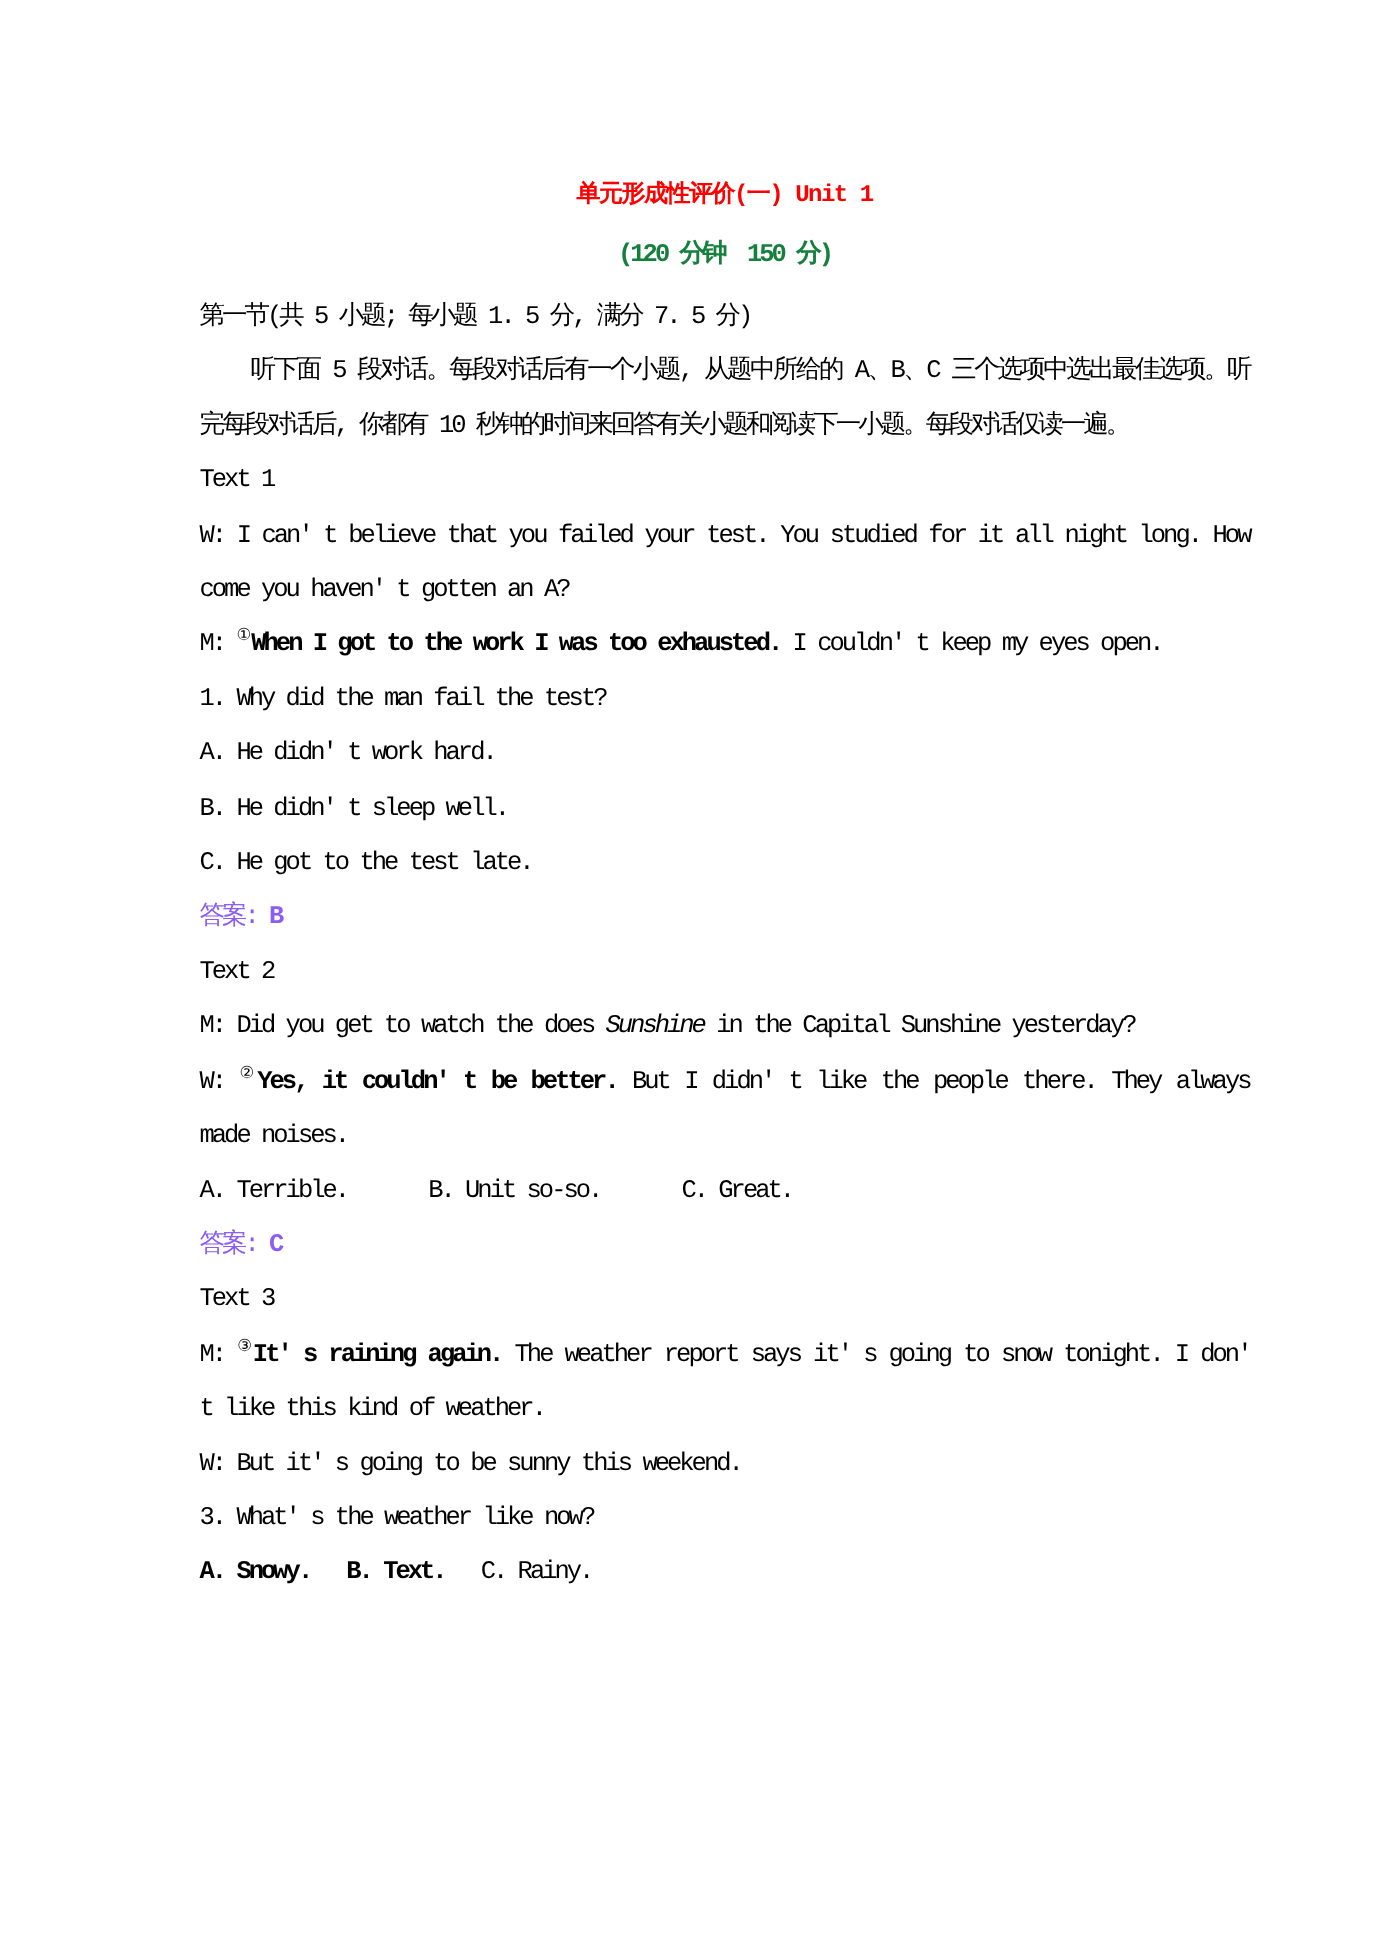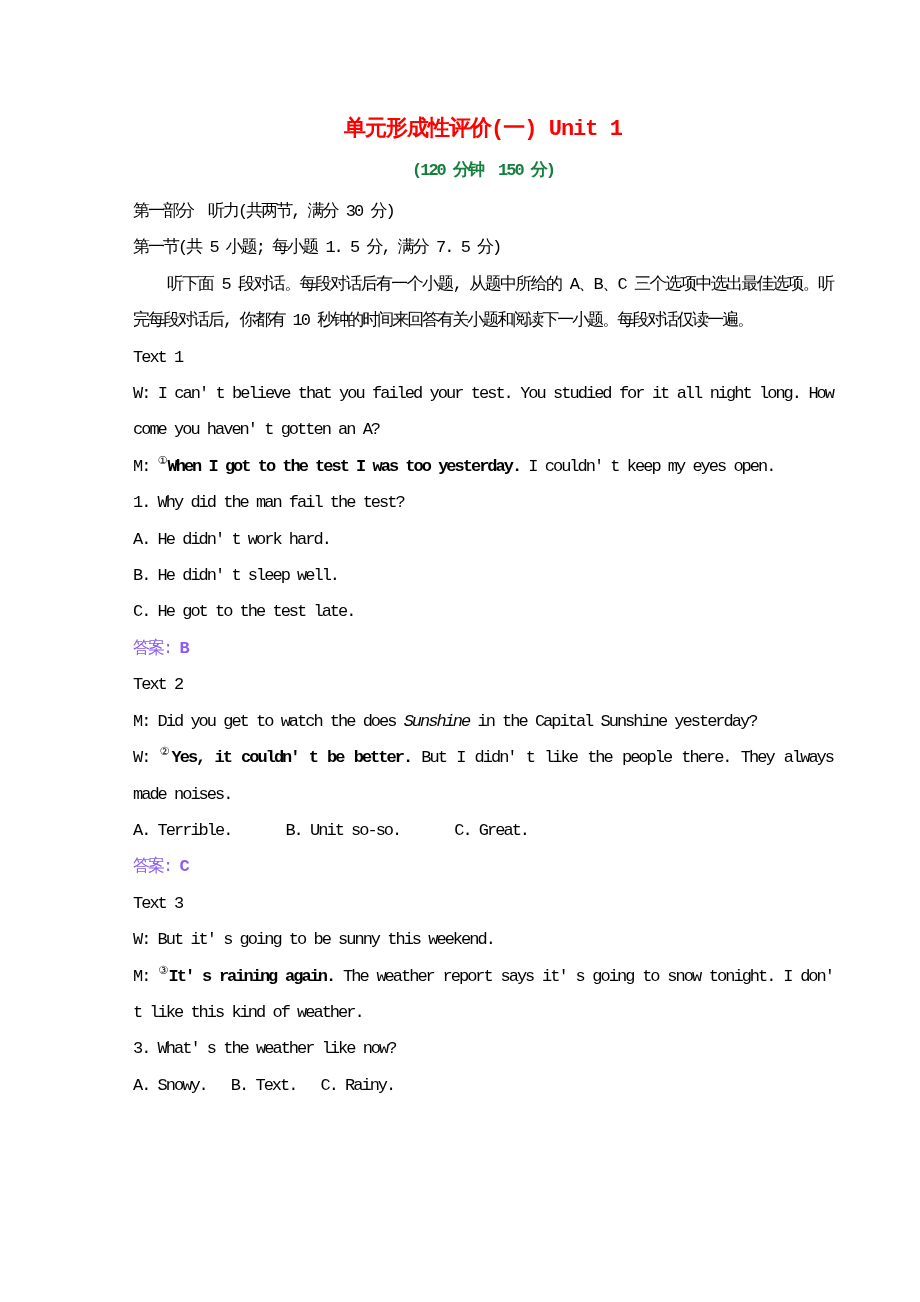--- a/index.html
+++ b/index.html
@@ -11,21 +11,21 @@
     box-sizing: border-box;
     padding: 112px 87px 0 133px;
     font-family: "Liberation Mono", "DejaVu Sans Mono", "DejaVu Sans", monospace;
     font-size: 17px;
     letter-spacing: -2px;
     color: #000000;
     overflow: hidden;
   }
   .doc-title {
     margin: 0;
-    font-size: 22px;
+    font-size: 16px;
     font-weight: bold;
     color: #ff0000;
     text-align: center;
     line-height: 36px;
     letter-spacing: -1px;
   }
   .doc-subtitle {
     font-size: 17px;
     font-weight: bold;
     color: #15803d;
@@ -42,48 +42,47 @@
     font-size: 11px;
     vertical-align: super;
     letter-spacing: 0;
     line-height: 0;
   }
   b { font-weight: bold; }
   i { font-style: italic; }
   .red { color: #8b5cf6; }
   .answer-letter { font-weight: bold; }
   .opt-wide { margin-right: 54px; }
-  .opt-small { margin-right: 24px; }
+  .opt-small { margin-right: 24px; font-weight: bold; }
 </style>
 </head>
 <body>
 
 <div class="page">
 
   <h1 class="doc-title">单元形成性评价(一) Unit 1</h1>
   <div class="doc-subtitle">(120 分钟　150 分)</div>
 
-  <div class="line">第一部分　听力(共两节, 满分 30 分)</div>
   <div class="line">第一节(共 5 小题; 每小题 1. 5 分, 满分 7. 5 分)</div>
   <p class="para indent">听下面 5 段对话。每段对话后有一个小题, 从题中所给的 A、B、C 三个选项中选出最佳选项。听完每段对话后, 你都有 10 秒钟的时间来回答有关小题和阅读下一小题。每段对话仅读一遍。</p>
 
   <div class="line">Text 1</div>
   <p class="para">W: I can' t believe that you failed your test. You studied for it all night long. How come you haven' t gotten an A?</p>
-  <p class="para"><span>M: </span><sup>①</sup><b>When I got to the test I was too yesterday.</b><span> I couldn' t keep my eyes open.</span></p>
+  <p class="para"><span>M: </span><sup>①</sup><b>When I got to the work I was too exhausted.</b><span> I couldn' t keep my eyes open.</span></p>
   <div class="line">1. Why did the man fail the test?</div>
   <div class="line">A. He didn' t work hard.</div>
   <div class="line">B. He didn' t sleep well.</div>
   <div class="line">C. He got to the test late.</div>
   <div class="line"><span class="red">答案: </span><b class="red answer-letter">B</b></div>
 
   <div class="line">Text 2</div>
   <p class="para"><span>M: Did you get to watch the does </span><i>Sunshine</i><span> in the Capital Sunshine yesterday?</span></p>
   <p class="para"><span>W: </span><sup>②</sup><b>Yes, it couldn' t be better.</b><span> But I didn' t like the people there. They always made noises.</span></p>
   <div class="line"><span class="opt-wide">A. Terrible.</span><span class="opt-wide">B. Unit so-so.</span><span>C. Great.</span></div>
   <div class="line"><span class="red">答案: </span><b class="red answer-letter">C</b></div>
 
   <div class="line">Text 3</div>
+  <p class="para"><span>M: </span><sup>③</sup><b>It' s raining again.</b><span> The weather report says it' s going to snow tonight. I don' t like this kind of weather.</span></p>
   <p class="para">W: But it' s going to be sunny this weekend.</p>
-  <p class="para"><span>M: </span><sup>③</sup><b>It' s raining again.</b><span> The weather report says it' s going to snow tonight. I don' t like this kind of weather.</span></p>
   <div class="line">3. What' s the weather like now?</div>
   <div class="line"><span class="opt-small">A. Snowy.</span><span class="opt-small">B. Text.</span><span>C. Rainy.</span></div>
 
 </div>
 
 </body></html>

